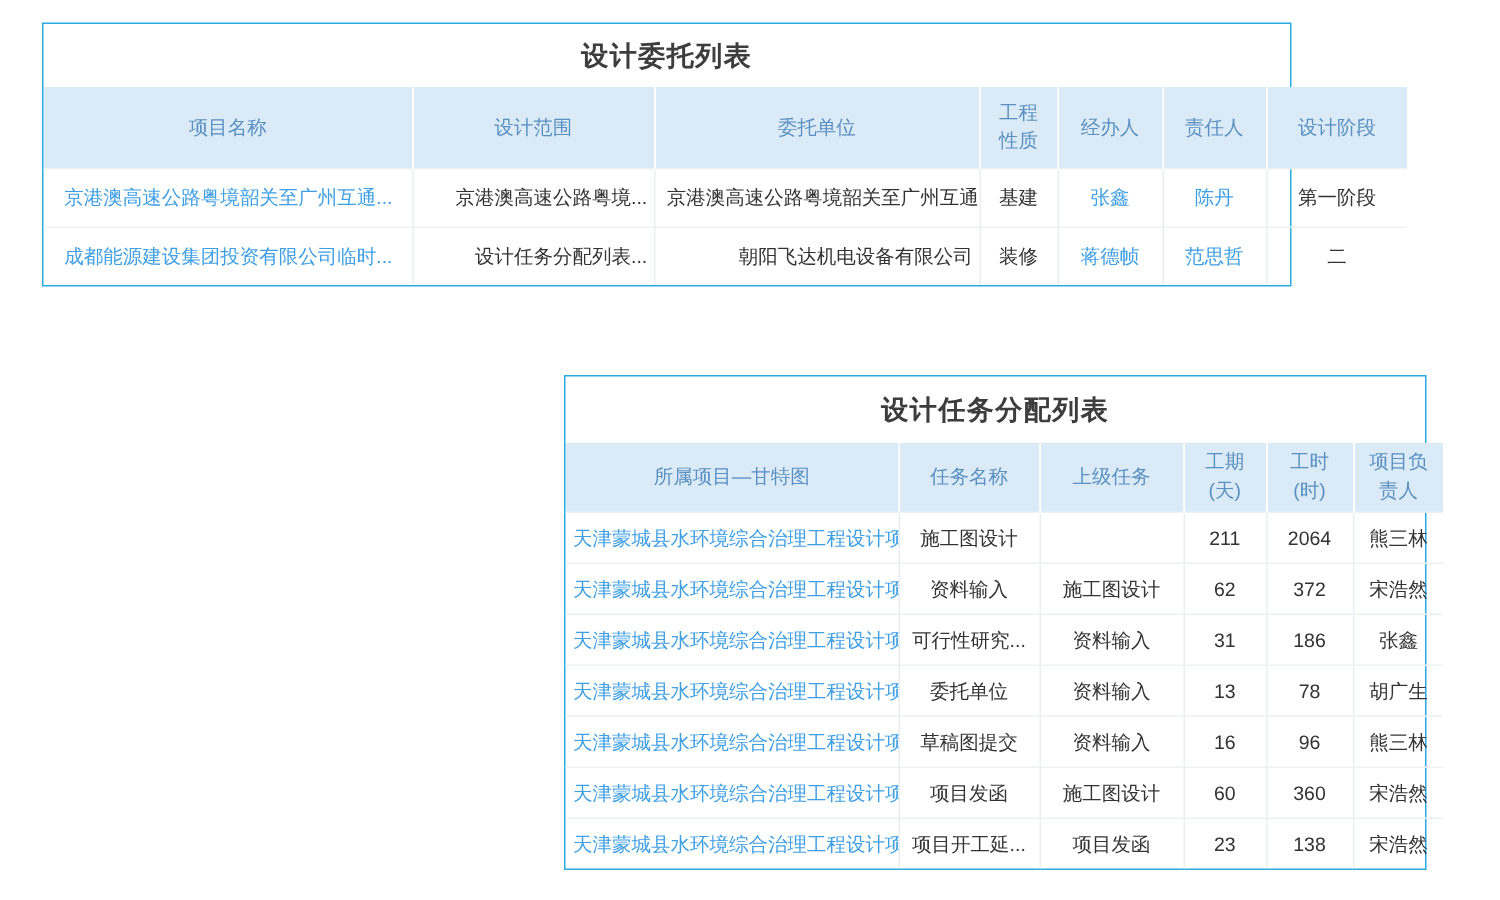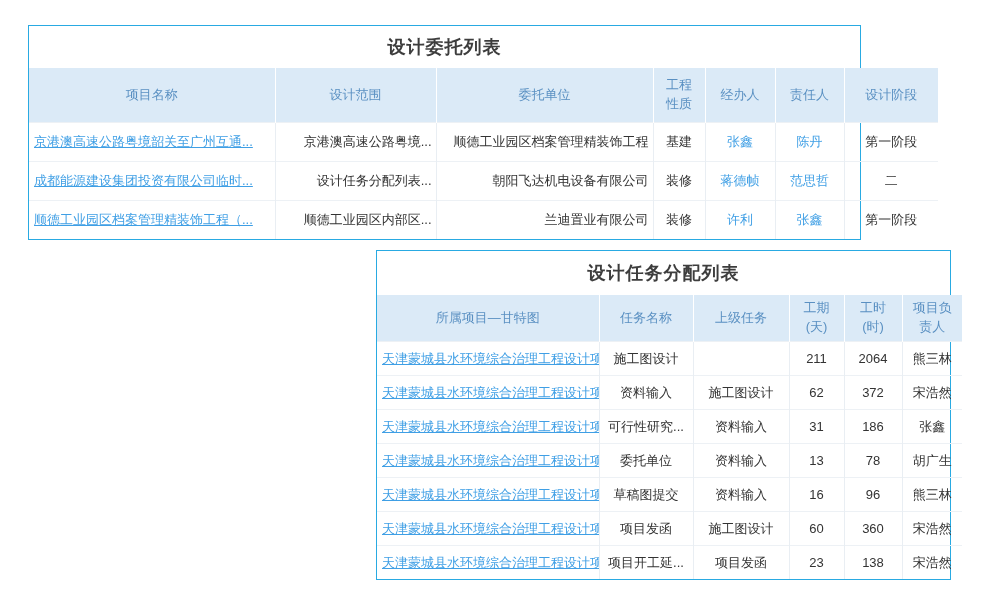--- a/index.html
+++ b/index.html
@@ -10,21 +10,21 @@
     background: #ffffff;
     overflow: hidden;
     font-family: "Liberation Sans", "DejaVu Sans", sans-serif;
   }
   .table-box {
     position: absolute;
     border: 1px solid #29aae2;
     background: #ffffff;
     box-sizing: border-box;
   }
-  #box-commission { left: 28px; top: 25px;  width: 833px; }
+  #box-commission { left: 28px; top: 15px;  width: 833px; }
   #box-tasks      { left: 376px; top: 250px; width: 575px; }
 
   .tbl-title {
     text-align: center;
     font-weight: bold;
     font-size: 18px;
     color: #3d3d3d;
     letter-spacing: 1px;
   }
   #box-commission .tbl-title { height: 42px; line-height: 42px; }
@@ -60,21 +60,21 @@
     white-space: nowrap;
     overflow: hidden;
     border-right: 1px solid #e9eef3;
     border-top: 1px solid #edf1f5;
     padding: 0 2px;
   }
   td:last-child { border-right: none; text-align: center; }
   #box-commission td { height: 38px; }
   #box-tasks      td { height: 33px; }
 
-  td.al { text-align: left; padding-left: 5px; padding-right: 4px; text-decoration: underline; }
+  td.al { text-align: center; padding-left: 5px; padding-right: 4px; }
   td.al8 { text-align: right; padding-left: 8px; padding-right: 4px; }
 
   .link { color: #3f9fe5; cursor: pointer; }
 </style>
 </head>
 <body>
 
 <div class="table-box" id="box-commission">
   <div class="tbl-title">设计委托列表</div>
   <table>
@@ -96,43 +96,34 @@
 性质</th>
         <th>经办人</th>
         <th>责任人</th>
         <th>设计阶段</th>
       </tr>
     </thead>
     <tbody>
       <tr>
         <td class="al link">京港澳高速公路粤境韶关至广州互通...</td>
         <td class="al8">京港澳高速公路粤境...</td>
-        <td class="al8">顺德工业园区档案管理精装饰工程</td>
+        <td class="al8">京港澳高速公路粤境韶关至广州互通</td>
         <td>基建</td>
         <td class="link">张鑫</td>
         <td class="link">陈丹</td>
         <td>第一阶段</td>
       </tr>
       <tr>
         <td class="al link">成都能源建设集团投资有限公司临时...</td>
         <td class="al8">设计任务分配列表...</td>
         <td class="al8">朝阳飞达机电设备有限公司</td>
         <td>装修</td>
         <td class="link">蒋德帧</td>
         <td class="link">范思哲</td>
         <td>二</td>
-      </tr>
-      <tr>
-        <td class="al link">顺德工业园区档案管理精装饰工程（...</td>
-        <td class="al8">顺德工业园区内部区...</td>
-        <td class="al8">兰迪置业有限公司</td>
-        <td>装修</td>
-        <td class="link">许利</td>
-        <td class="link">张鑫</td>
-        <td>第一阶段</td>
       </tr>
     </tbody>
   </table>
 </div>
 
 <div class="table-box" id="box-tasks">
   <div class="tbl-title">设计任务分配列表</div>
   <table>
     <colgroup>
       <col style="width:222px">

